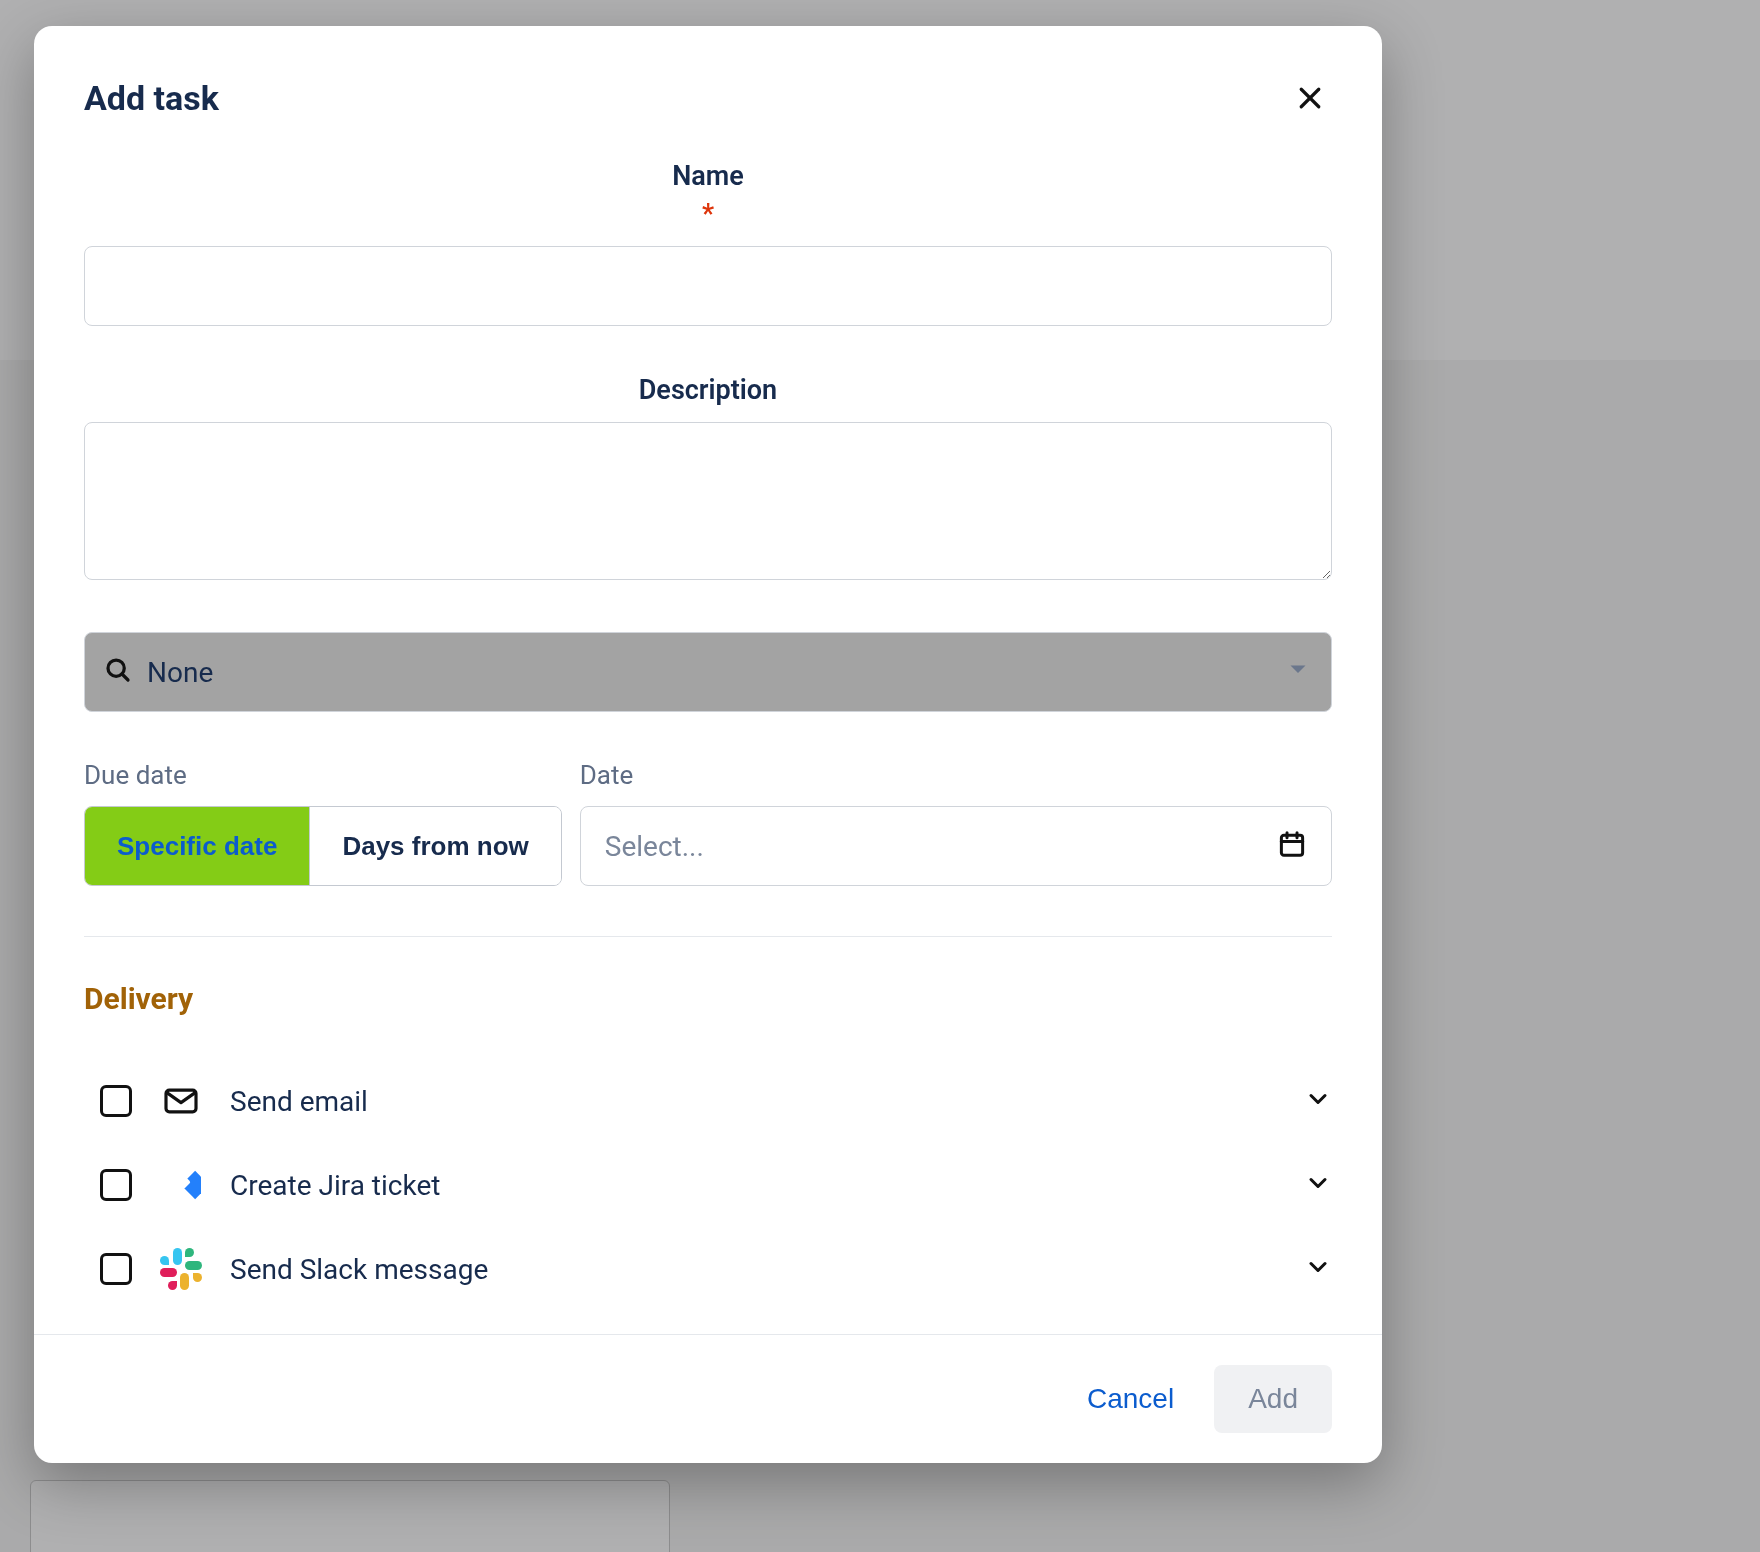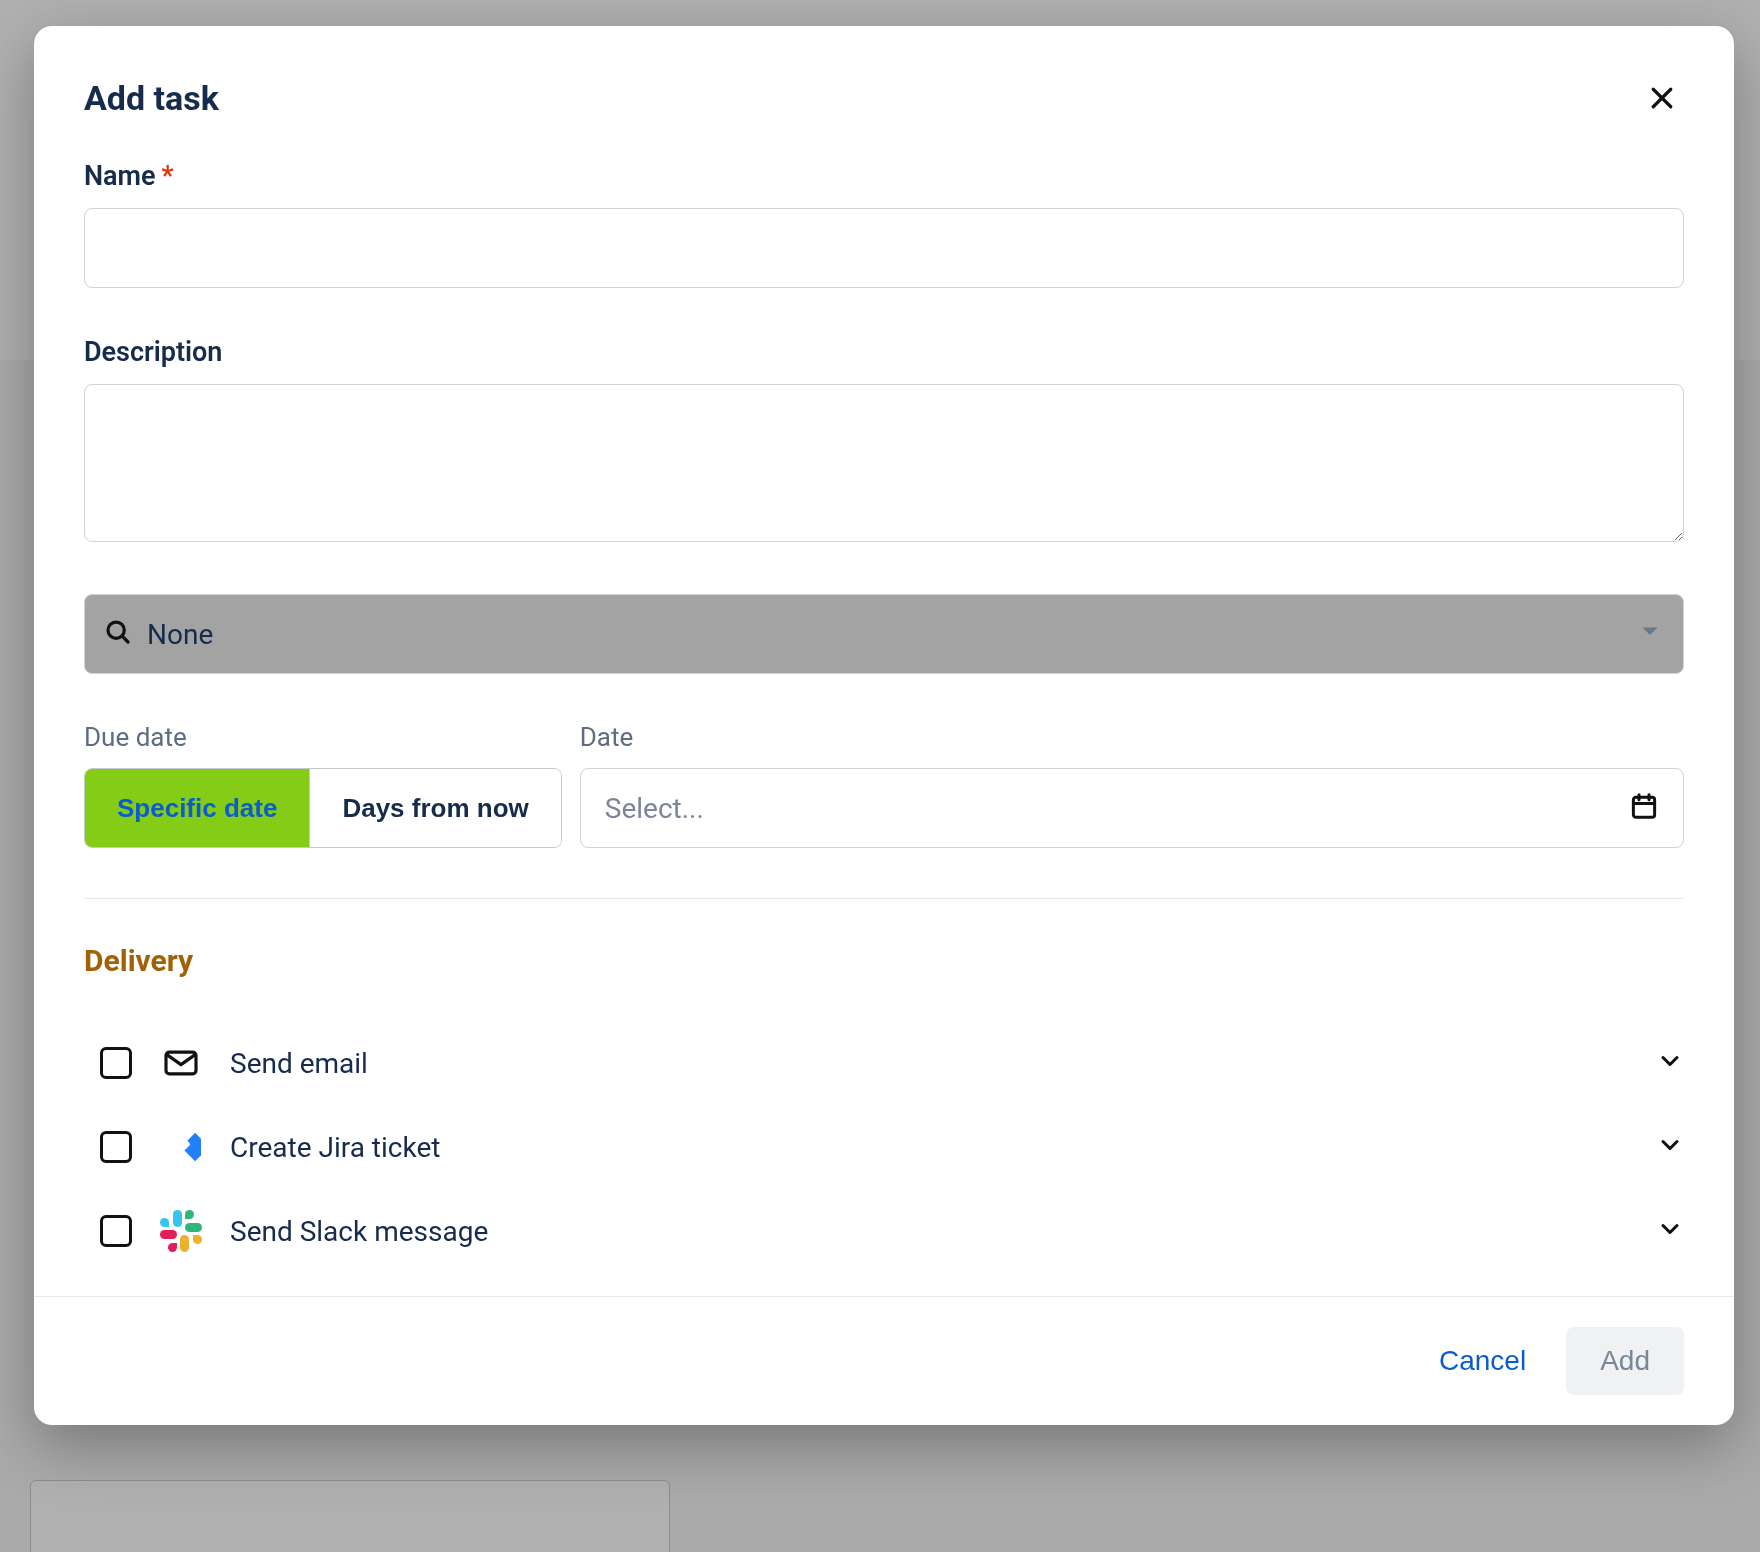--- a/index.html
+++ b/index.html
@@ -54,21 +54,21 @@
     position:absolute;
     top:0; left:0;
     width:1760px; height:1552px;
     background:rgba(9,10,11,0.32);
   }
 
   .dialog {
     position:absolute;
     top:26px;
     left:34px;
-    width:1700px;
+    width:1348px;
     background:#fff;
     border-radius:18px;
     box-shadow:0 20px 60px rgba(0,0,0,0.3);
     display:flex;
     flex-direction:column;
   }
 
   .dialog-header {
     display:flex;
     align-items:center;
@@ -92,20 +92,21 @@
   }
 
   .field-label {
     font-size:27px;
     font-weight:600;
     color:#172b4d;
     margin-bottom:16px;
     display:flex;
     align-items:center;
     gap:6px;
+    flex-direction:column;
   }
   .field-label-muted {
     font-size:26px;
     font-weight:400;
     color:#5e6c84;
     margin-bottom:16px;
   }
   .req { color:#de350b; font-weight:600; }
 
   .text-input {

